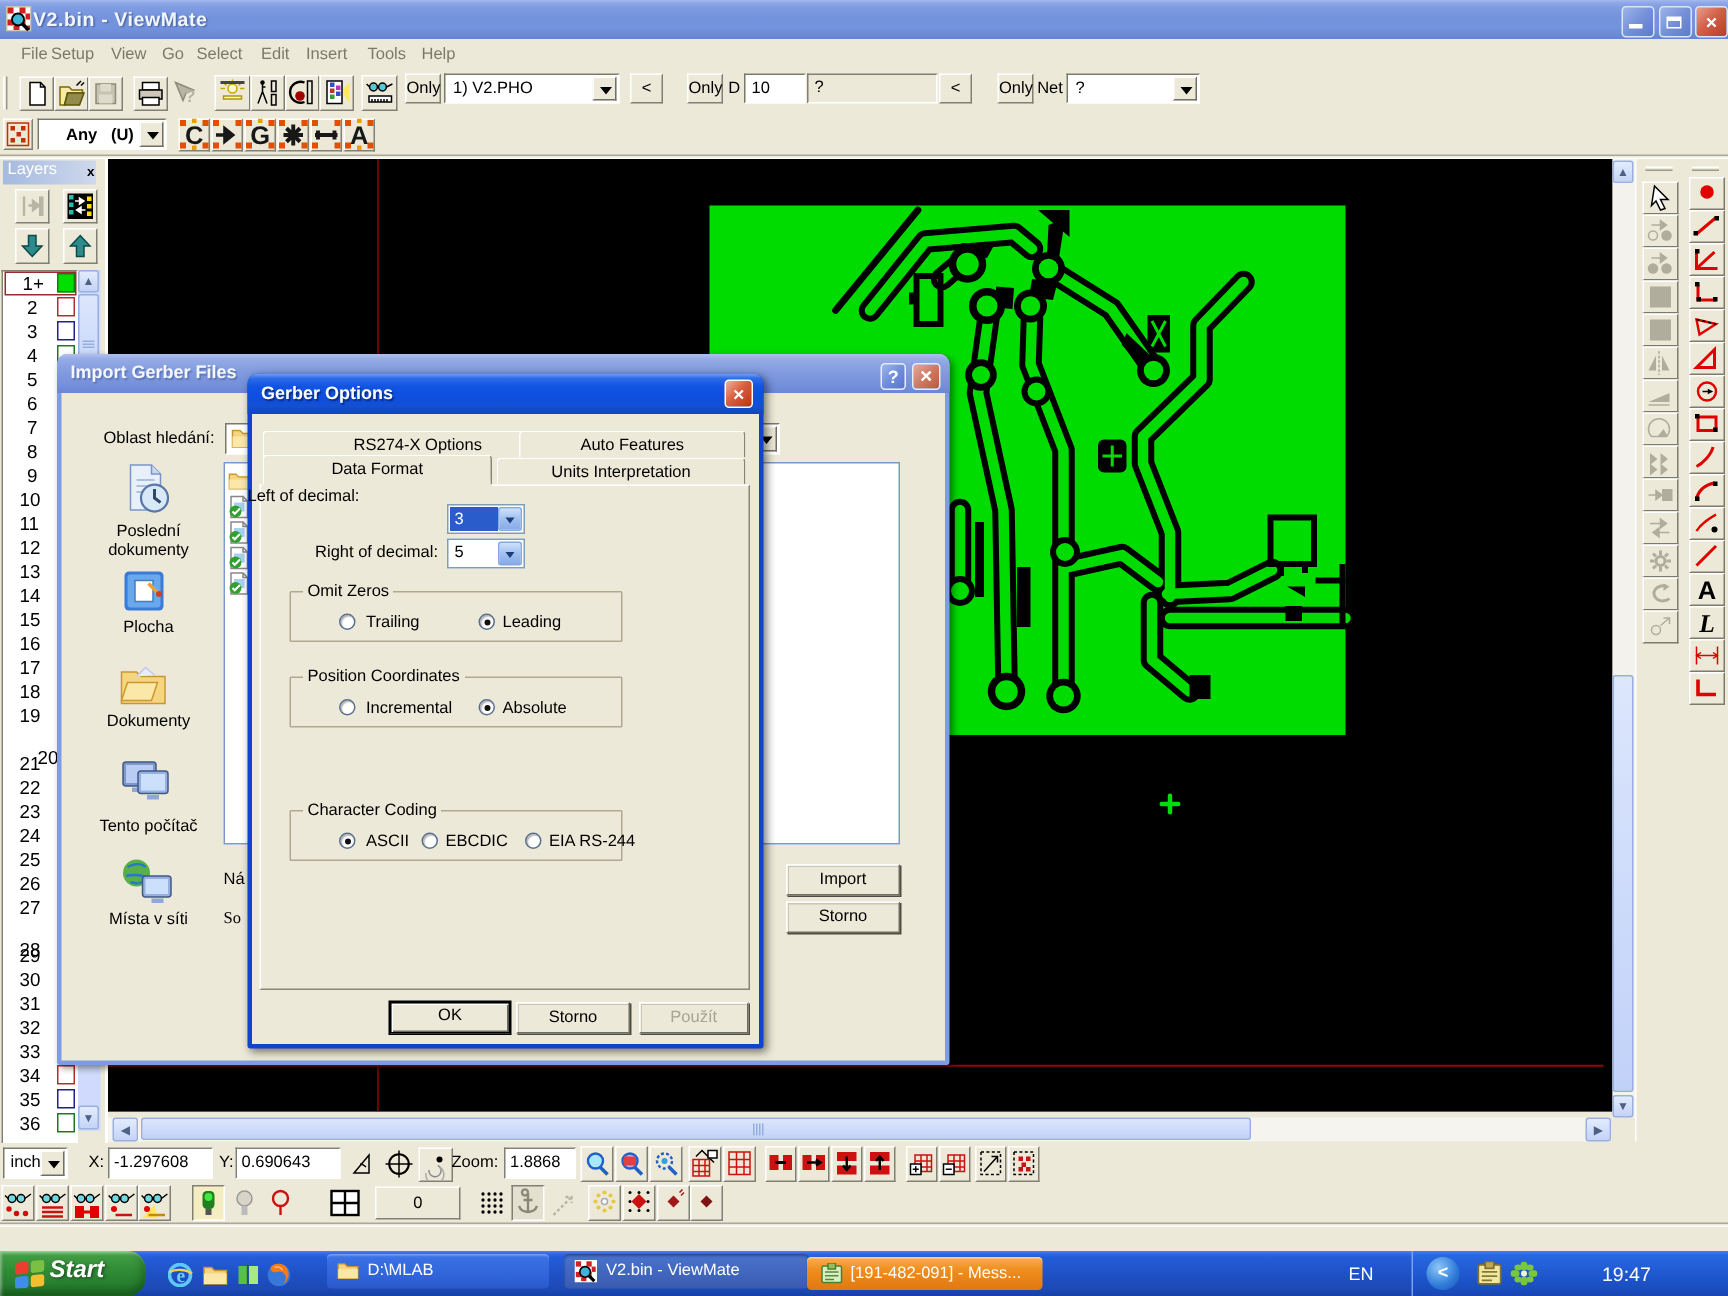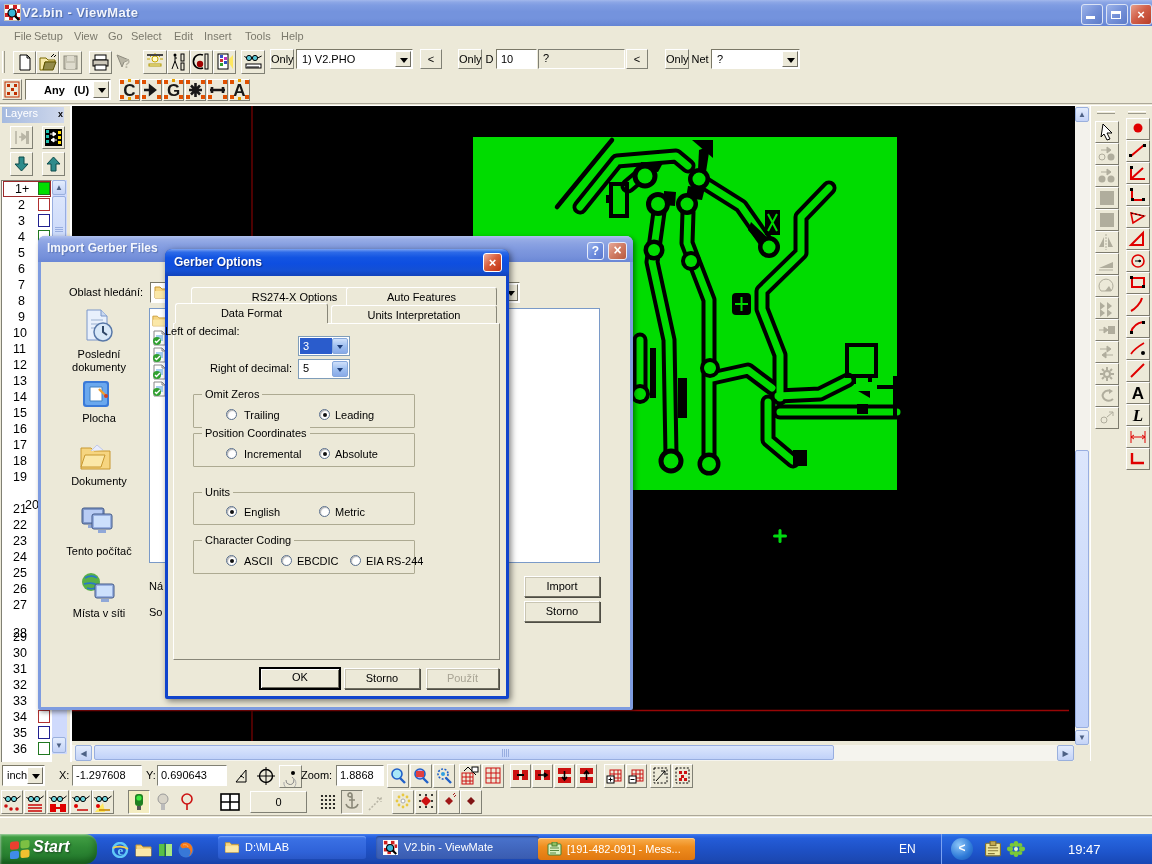--- a/index.html
+++ b/index.html
@@ -1177,32 +1177,32 @@
       <path d="M3 11l1.5 1.5L8 9" stroke="#fff" fill="none" stroke-width="1.4"></path>
     </svg>
   <svg class="abs" style="left:114px;top:145px;" width="15" height="16" viewBox="0 0 15 16">
       <path d="M2 1h8l3 3v11H2z" fill="#fff" stroke="#888"></path>
       <path d="M10 1v3h3" fill="none" stroke="#888"></path>
       <rect x="4" y="5" width="7" height="6" fill="#a8d0f0"></rect>
       <circle cx="5" cy="11" r="4" fill="#30a030"></circle>
       <path d="M3 11l1.5 1.5L8 9" stroke="#fff" fill="none" stroke-width="1.4"></path>
     </svg>
   <span class="abs lbl" style="left:111px;top:344px;">Ná</span>
-  <span class="abs lbl" style="left:111px;top:370px;">So</span>
+  <span class="abs lbl" style="left:111px;top:370px;font-family:Liberation Serif, serif;">So</span>
   <div class="xpbtn" style="left:486px;top:340px;width:76px;height:21px;line-height:19px;">Import</div>
   <div class="xpbtn" style="left:486px;top:365px;width:76px;height:21px;line-height:19px;">Storno</div>
 </div>
 <div class="dlg" id="dlggo" style="left:165px; top:249px; width:344px; height:450px;">
   <div class="abs" style="left:0;top:0;width:344px;height:450px;border-radius:7px 7px 2px 2px;background:#1044cc;box-shadow:2px 2px 6px rgba(0,0,0,.5);"></div>
   <div class="abs" style="left:0;top:0;width:344px;height:27px;border-radius:7px 7px 0 0;background:linear-gradient(180deg,#7aa2f2 0%,#2e6be8 12%,#1254e2 32%,#0e4ee0 55%,#1450d4 80%,#1243bc 100%);"></div>
   <span class="abs" style="left:9px;top:6px;color:#fff;font-weight:bold;font-size:12px;text-shadow:1px 1px 1px #0a2a80;">Gerber Options</span>
   <div class="abs" style="left:318px;top:4px;width:19px;height:19px;border-radius:3px;background:linear-gradient(135deg,#f0b0a0,#d95f3d 45%,#c03010 100%);border:1px solid #ffffff;color:#fff;font-size:13px;font-weight:bold;text-align:center;line-height:17px;">×</div>
   <div class="abs" style="left:3px;top:27px;width:338px;height:420px;background:#ece9d8;"></div>
 
-  <div class="abs tab" style="left:26px;top:38px;width:188px;padding-left:19px;">RS274-X Options</div>
+  <div class="abs tab" style="left:10px;top:38px;width:188px;padding-left:19px;">RS274-X Options</div>
   <div class="abs tab" style="left:181px;top:38px;width:151px;">Auto Features</div>
   <div class="abs tab sel" style="left:10px;top:55px;width:153px;">Data Format</div>
   <div class="abs tab" style="left:166px;top:56px;width:166px;">Units Interpretation</div>
   <div class="abs" style="left:8px;top:74px;width:327px;height:337px;background:#ece9d8;border:1px solid;border-color:#fff #888678 #888678 #fff;"></div>
 
   <span class="abs lbl" style="left:0px;top:76px;width:127px;text-align:left;">Left of decimal:</span>
   <div class="abs" style="left:133px;top:87px;width:52px;height:20px;background:#fff;border:1px solid #7f9db9;">
     <div class="abs" style="left:1px;top:1px;width:32px;height:16px;background:#2a5ccc;color:#fff;font-size:11px;padding:2px 0 0 3px;">3</div>
     <span class="xpdd"></span>
   </div>
@@ -1212,33 +1212,26 @@
     <span class="xpdd"></span>
   </div>
 
   <div class="grp" style="left:28px;top:145px;width:222px;height:34px;">
       <span class="gt">Omit Zeros</span>
     <span class="radio" style="left:32px;top:14px;"></span>
       <span class="rlbl" style="left:50px;top:14px;">Trailing</span>
     <span class="radio on" style="left:125px;top:14px;"></span>
       <span class="rlbl" style="left:141px;top:14px;">Leading</span>
   </div>
-  <div class="grp" style="left:28px;top:184px;width:222px;height:34px;">
+  <div class="grp" style="left:28px;top:202px;width:222px;height:34px;">
       <span class="gt">Position Coordinates</span>
     <span class="radio" style="left:32px;top:14px;"></span>
       <span class="rlbl" style="left:50px;top:14px;">Incremental</span>
     <span class="radio on" style="left:125px;top:14px;"></span>
       <span class="rlbl" style="left:141px;top:14px;">Absolute</span>
-  </div>
-  <div class="grp" style="left:28px;top:243px;width:222px;height:33px;">
-      <span class="gt">Units</span>
-    <span class="radio on" style="left:32px;top:13px;"></span>
-      <span class="rlbl" style="left:50px;top:13px;">English</span>
-    <span class="radio" style="left:125px;top:13px;"></span>
-      <span class="rlbl" style="left:141px;top:13px;">Metric</span>
   </div>
   <div class="grp" style="left:28px;top:291px;width:222px;height:34px;">
       <span class="gt">Character Coding</span>
     <span class="radio on" style="left:32px;top:14px;"></span>
       <span class="rlbl" style="left:50px;top:14px;">ASCII</span>
     <span class="radio" style="left:87px;top:14px;"></span>
       <span class="rlbl" style="left:103px;top:14px;">EBCDIC</span>
     <span class="radio" style="left:156px;top:14px;"></span>
       <span class="rlbl" style="left:172px;top:14px;">EIA RS-244</span>
   </div>

